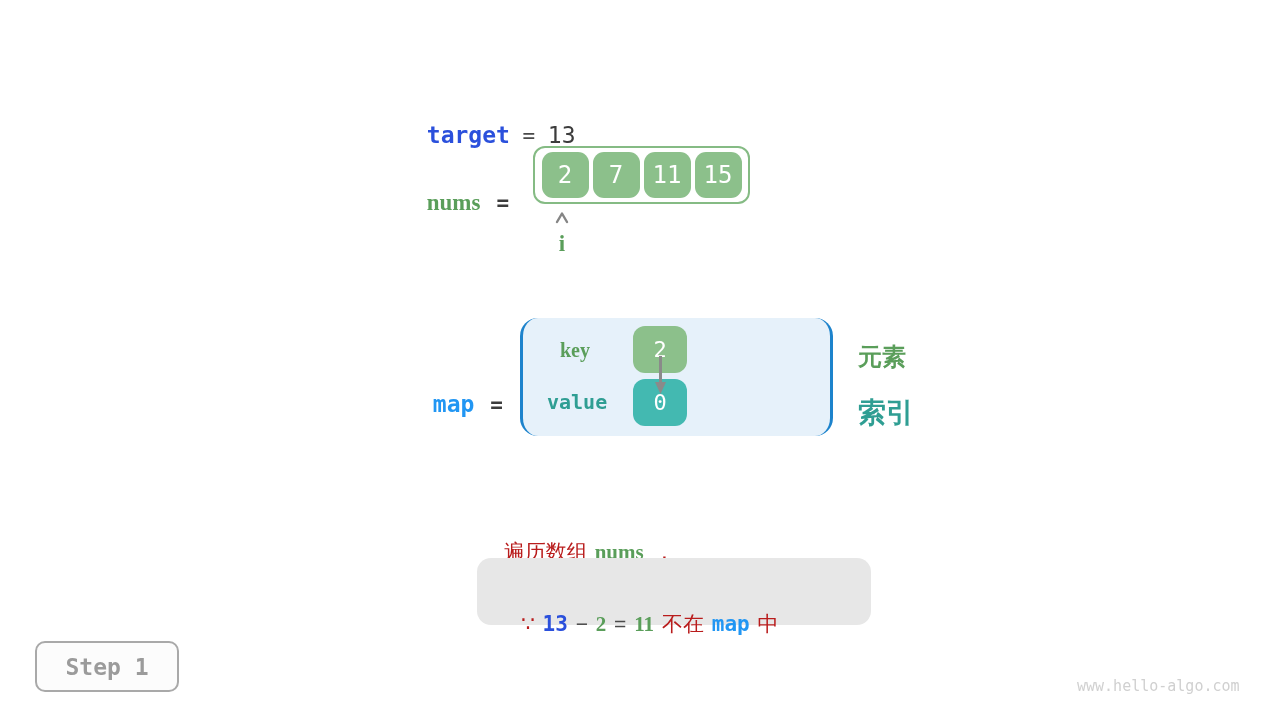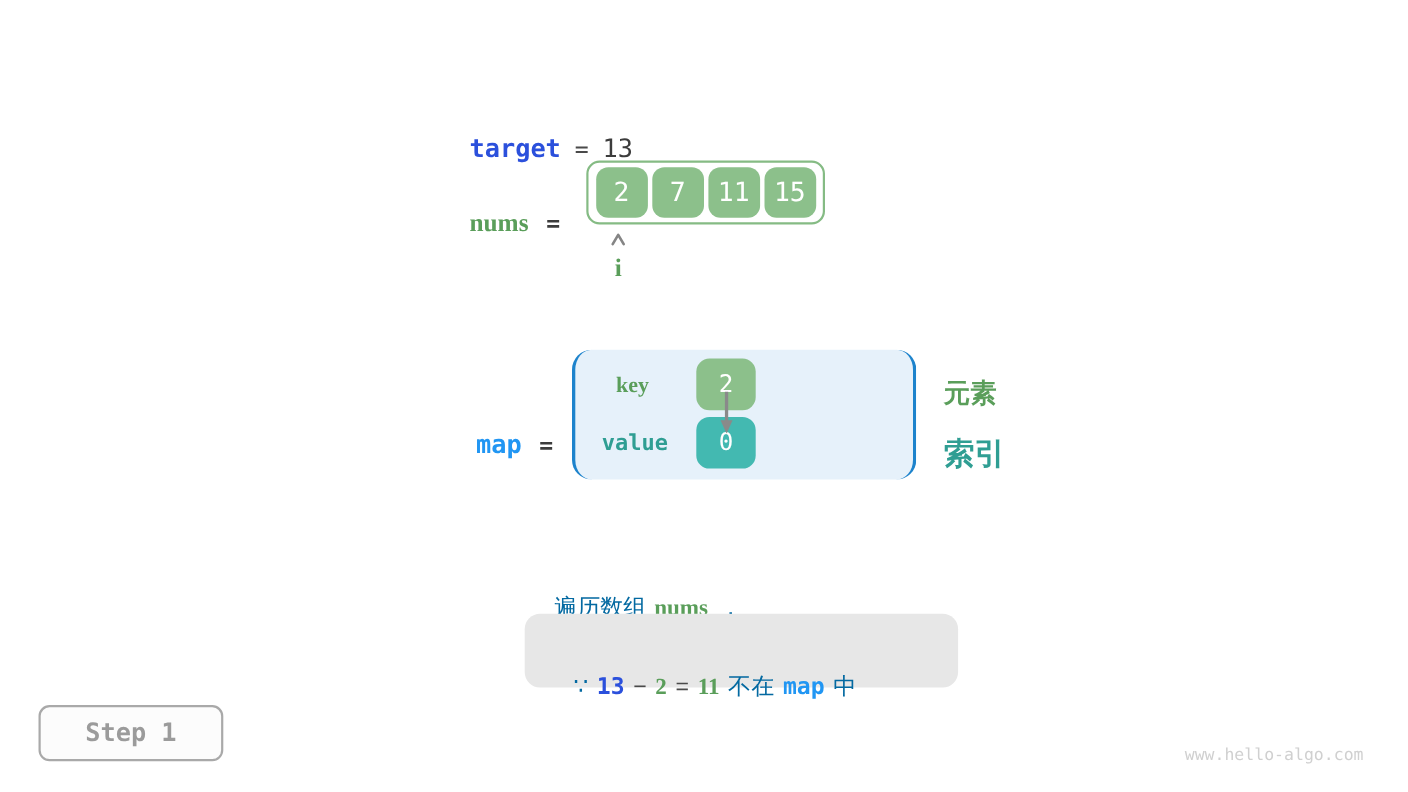--- a/index.html
+++ b/index.html
@@ -9,21 +9,21 @@
     background: #ffffff;
     font-family: "Liberation Sans", "DejaVu Sans", sans-serif;
     color: #3c3c3c;
     overflow: hidden;
   }
   .abs { position: absolute; }
   .mono { font-family: "DejaVu Sans Mono", "Liberation Mono", monospace; }
   .pre { white-space: pre; }
 
   
-  .t-dark  { color: #0369a1; }
+  .t-dark  { color: #b91c1c; }
   .t-gray  { color: #4a4a4a; }
   .t-blue  { color: #2b50dc; font-weight: bold; }
   .t-sky   { color: #2196f3; font-weight: bold; }
   .t-green { color: #5a9e5a; font-weight: bold; font-family: Liberation Serif, serif; }
   .t-teal  { color: #2f9e93; font-weight: bold; }
 
   
   .target-line { left: 414px; top: 95px; font-size: 23px; }
   .target-line .eq { font-size: 21px; font-weight: 400; color: #4a4a4a; }
   .target-line .val { font-weight: 400; color: #3c3c3c; }
@@ -89,21 +89,21 @@
     background: #e7e7e7;
     border-radius: 14px;
     padding: 12px 0 0 21px;
     font-size: 21px;
     line-height: 36px;
   }
   .note-box .code { font-size: 21px; margin: 0 2px; }
 
   
   .step-box {
-    left: 35px; top: 641px; width: 168px; height: 51px;
+    left: 35px; top: 641px; width: 144px; height: 51px;
     background: #fcfcfc;
     border: 2px solid #a9a9a9;
     border-radius: 10px;
     display: flex; align-items: center; justify-content: center;
   }
   .step-box .txt { font-size: 23px; font-weight: bold; color: #9b9b9b; }
 
   
   .watermark { left: 1077px; top: 677px; font-size: 15px; color: #d0d0d0; }
 </style>

